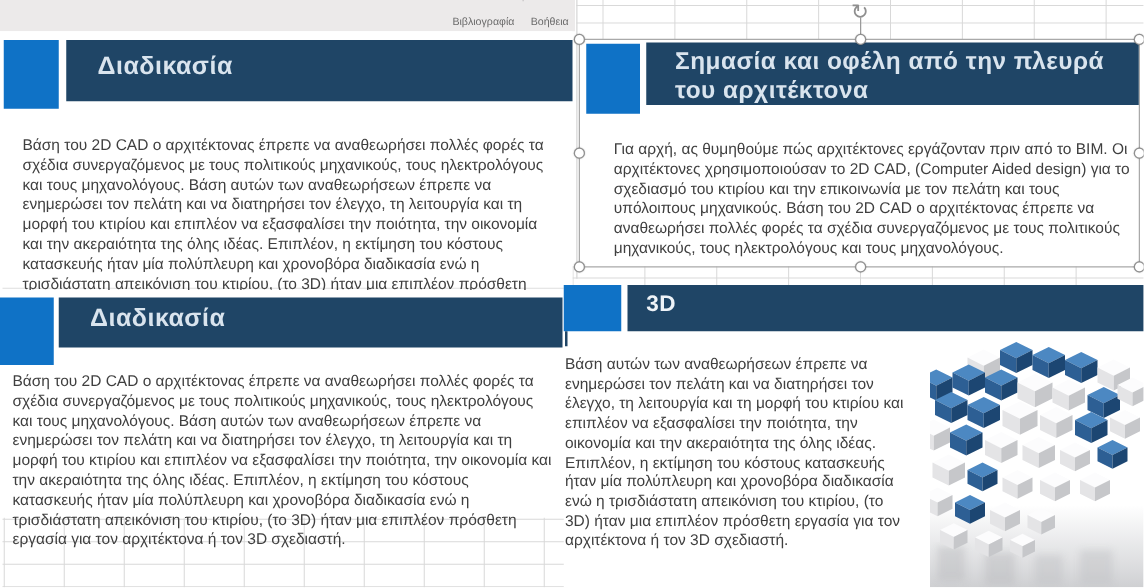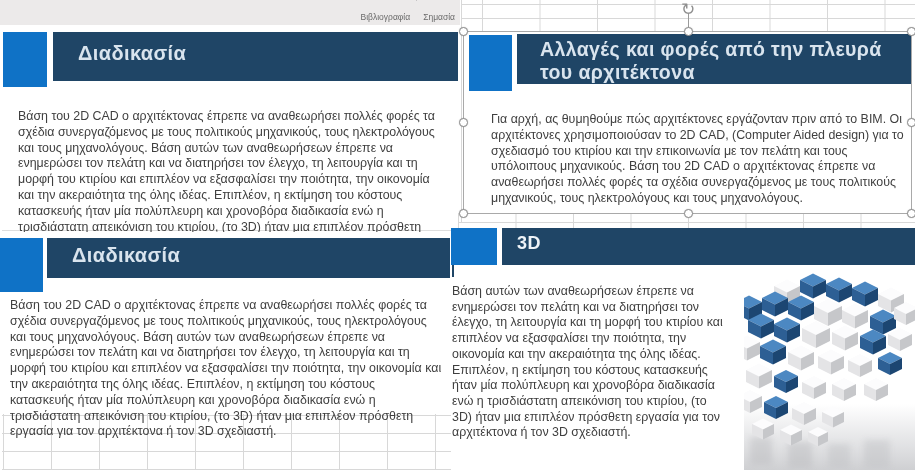--- a/index.html
+++ b/index.html
@@ -89,35 +89,35 @@
   <div class="grid grid-tr"></div>
   <div class="grid grid-mr"></div>
   <div class="grid grid-bl"></div>
   <div class="grid vline-mid"></div>
   <div class="grid hline-left"></div>
 
   <div class="topbar">
     <div class="topbar-links">
       <span>Βιβλιογραφία</span>
       <span class="divider"></span>
-      <span>Σημασία</span>
+      <span>Βοήθεια</span>
     </div>
   </div>
 
   <div class="slide" id="slideA">
     <div class="sq"></div>
     <div class="bar"></div>
     <div class="slide-title">Διαδικασία</div>
     <div class="slide-body">Βάση του 2D CAD ο αρχιτέκτονας έπρεπε να αναθεωρήσει πολλές φορές τα σχέδια συνεργαζόμενος με τους πολιτικούς μηχανικούς, τους ηλεκτρολόγους και τους μηχανολόγους. Βάση αυτών των αναθεωρήσεων έπρεπε να ενημερώσει τον πελάτη και να διατηρήσει τον έλεγχο, τη λειτουργία και τη μορφή του κτιρίου και επιπλέον να εξασφαλίσει την ποιότητα, την οικονομία και την ακεραιότητα της όλης ιδέας. Επιπλέον, η εκτίμηση του κόστους κατασκευής ήταν μία πολύπλευρη και χρονοβόρα διαδικασία ενώ η τρισδιάστατη απεικόνιση του κτιρίου, (το 3D) ήταν μια επιπλέον πρόσθετη εργασία για τον αρχιτέκτονα ή τον 3D σχεδιαστή.</div>
   </div>
 
   <div class="slide" id="slideB">
     <div class="sq"></div>
     <div class="bar"></div>
-    <div class="slide-title">Αλλαγές και φορές από την πλευρά του αρχιτέκτονα</div>
+    <div class="slide-title">Σημασία και οφέλη από την πλευρά του αρχιτέκτονα</div>
     <div class="slide-body">Για αρχή, ας θυμηθούμε πώς αρχιτέκτονες εργάζονταν πριν από το BIM. Οι αρχιτέκτονες χρησιμοποιούσαν το 2D CAD, (Computer Aided design) για το σχεδιασμό του κτιρίου και την επικοινωνία με τον πελάτη και τους υπόλοιπους μηχανικούς. Βάση του 2D CAD ο αρχιτέκτονας έπρεπε να αναθεωρήσει πολλές φορές τα σχέδια συνεργαζόμενος με τους πολιτικούς μηχανικούς, τους ηλεκτρολόγους και τους μηχανολόγους.</div>
 
     <div class="rot-stem"></div>
     <div class="rot-handle">↻</div>
     <div class="handle" style="left:-5px;  top:-5px;"></div>
     <div class="handle" style="left:220px; top:-5px;"></div>
     <div class="handle" style="right:-5px; top:-5px;"></div>
     <div class="handle" style="left:-5px;  top:86px;"></div>
     <div class="handle" style="right:-5px; top:86px;"></div>
     <div class="handle" style="left:-5px;  bottom:-5px;"></div>

